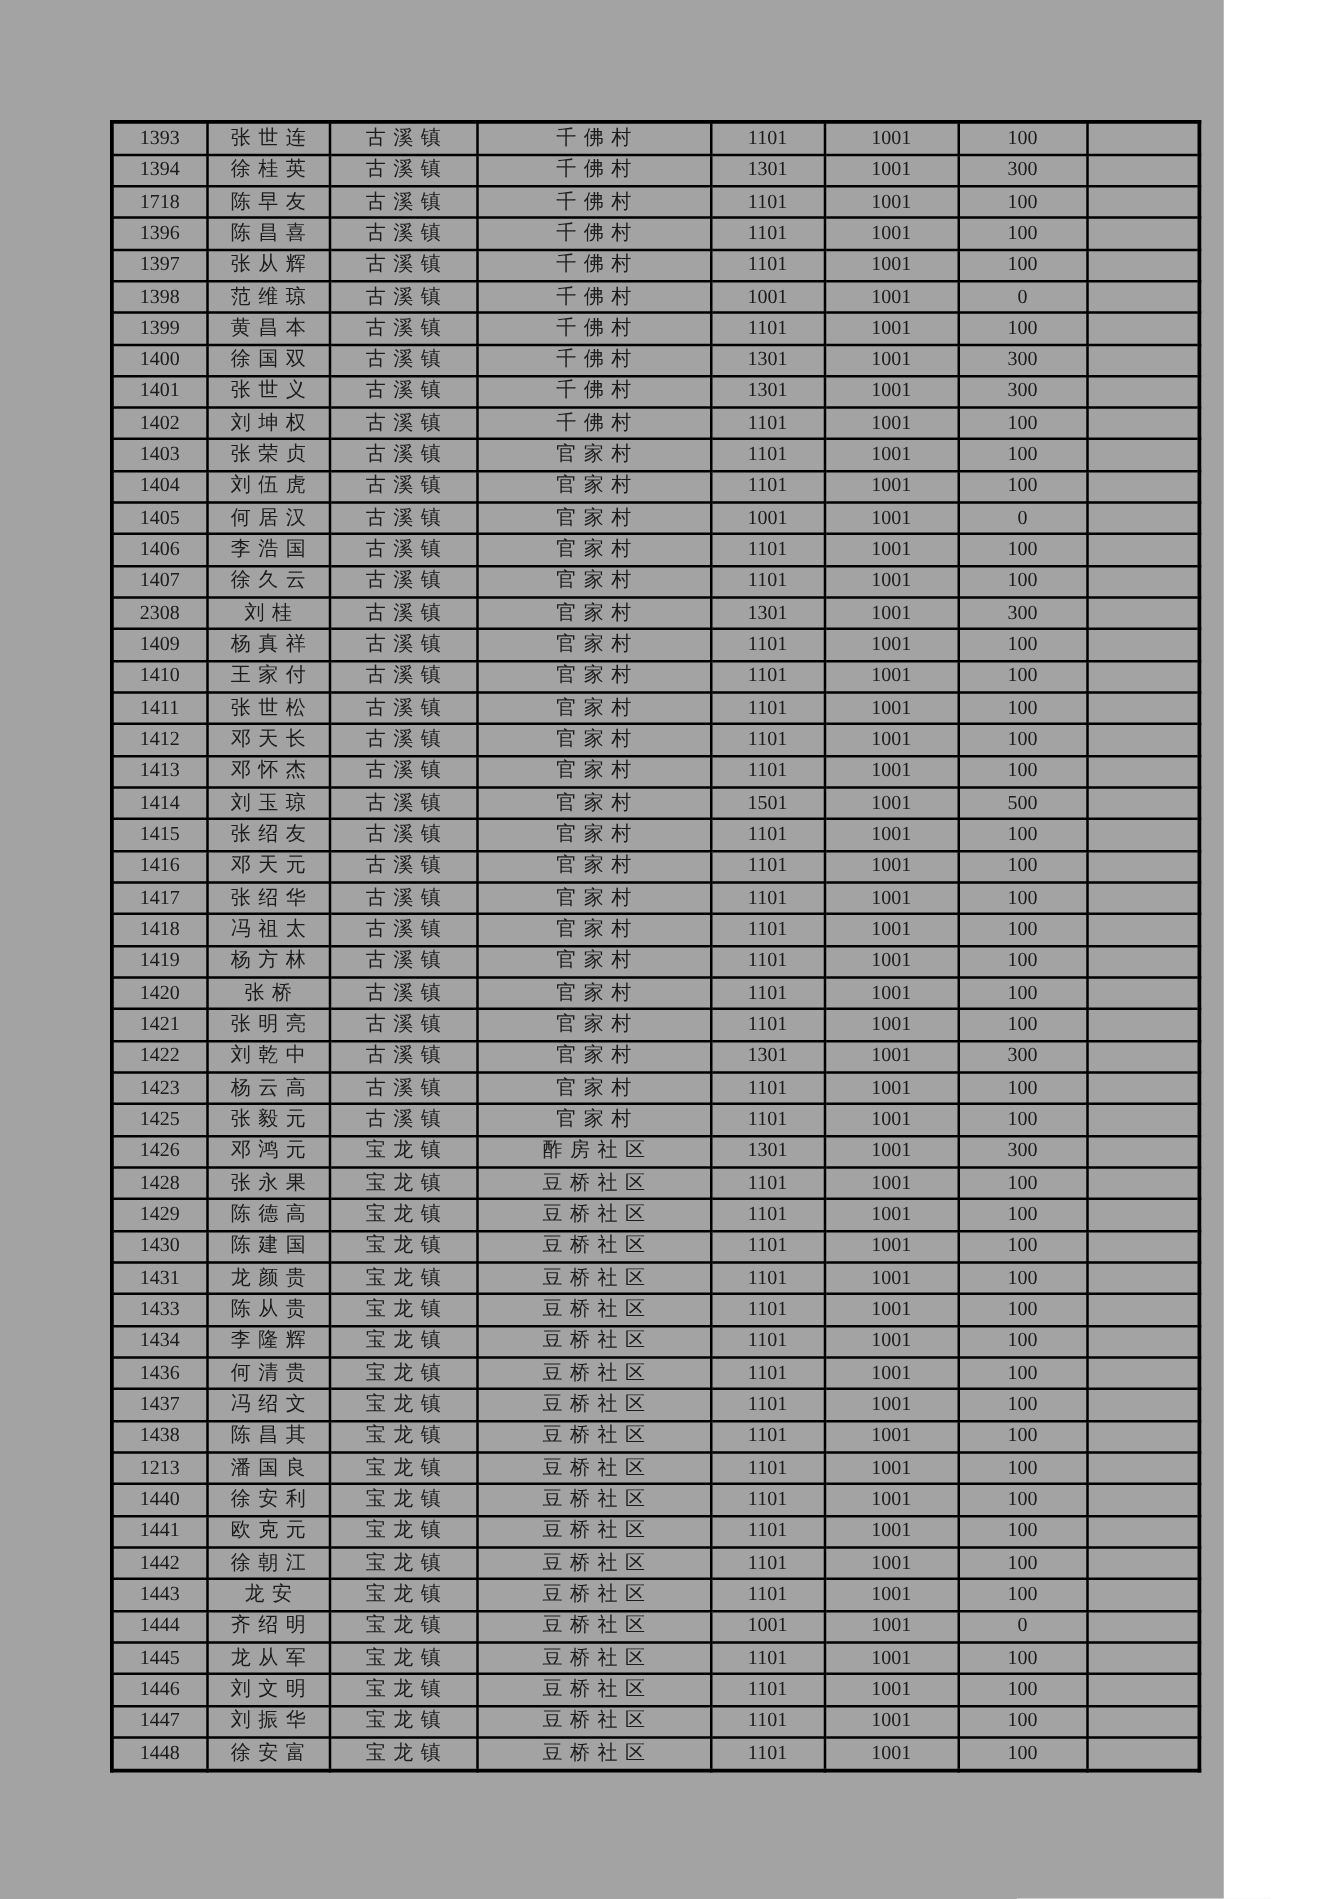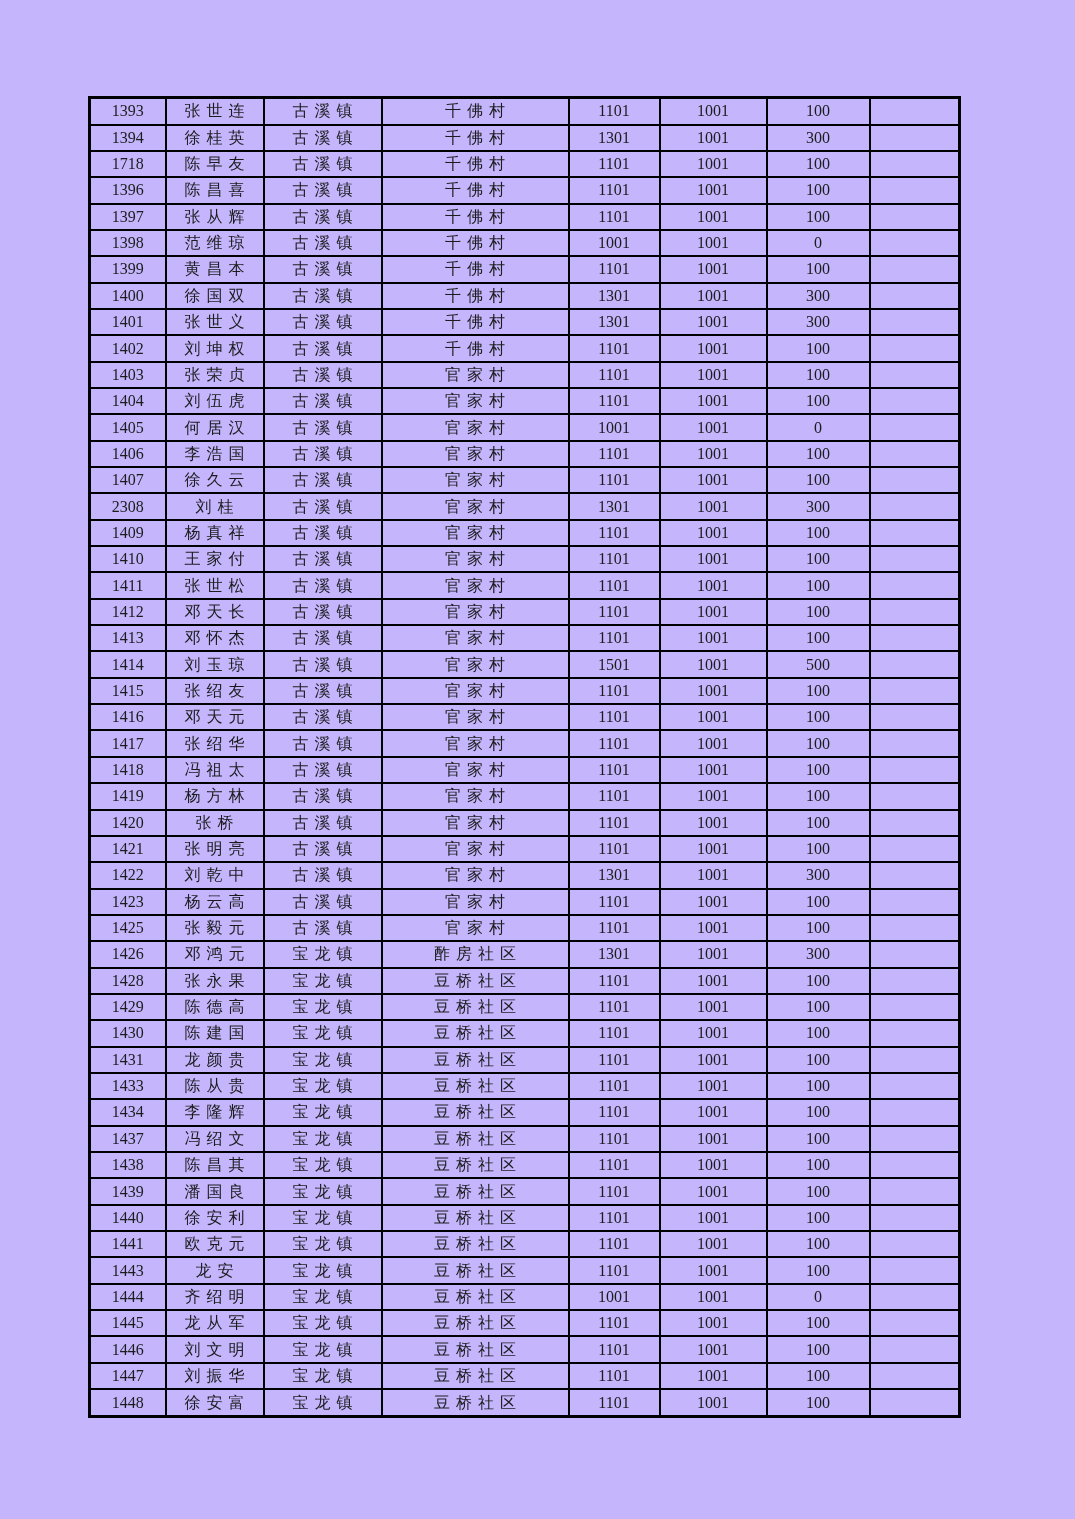--- a/index.html
+++ b/index.html
@@ -7,23 +7,23 @@
     padding: 0;
     background: #ffffff;
   }
   body {
     width: 1075px;
     height: 1519px;
     font-family: "Liberation Serif", "DejaVu Serif", serif;
   }
   .page {
     position: relative;
-    width: 1075px;
+    width: 979px;
     height: 1519px;
-    background: #c4b5fd;
+    background: #a3a3a3;
     overflow: hidden;
   }
   table.roster {
     position: absolute;
     left: 88px;
     top: 96px;
     width: 870px;
     height: 1322px;
     border-collapse: collapse;
     table-layout: fixed;
@@ -452,41 +452,51 @@
           <td class="num">1434</td>
           <td class="cjk">李隆辉</td>
           <td class="cjk">宝龙镇</td>
           <td class="cjk">豆桥社区</td>
           <td class="num">1101</td>
           <td class="num">1001</td>
           <td class="num">100</td>
           <td class="num"></td>
         </tr>
         <tr>
+          <td class="num">1436</td>
+          <td class="cjk">何清贵</td>
+          <td class="cjk">宝龙镇</td>
+          <td class="cjk">豆桥社区</td>
+          <td class="num">1101</td>
+          <td class="num">1001</td>
+          <td class="num">100</td>
+          <td class="num"></td>
+        </tr>
+        <tr>
           <td class="num">1437</td>
           <td class="cjk">冯绍文</td>
           <td class="cjk">宝龙镇</td>
           <td class="cjk">豆桥社区</td>
           <td class="num">1101</td>
           <td class="num">1001</td>
           <td class="num">100</td>
           <td class="num"></td>
         </tr>
         <tr>
           <td class="num">1438</td>
           <td class="cjk">陈昌其</td>
           <td class="cjk">宝龙镇</td>
           <td class="cjk">豆桥社区</td>
           <td class="num">1101</td>
           <td class="num">1001</td>
           <td class="num">100</td>
           <td class="num"></td>
         </tr>
         <tr>
-          <td class="num">1439</td>
+          <td class="num">1213</td>
           <td class="cjk">潘国良</td>
           <td class="cjk">宝龙镇</td>
           <td class="cjk">豆桥社区</td>
           <td class="num">1101</td>
           <td class="num">1001</td>
           <td class="num">100</td>
           <td class="num"></td>
         </tr>
         <tr>
           <td class="num">1440</td>
@@ -494,20 +504,30 @@
           <td class="cjk">宝龙镇</td>
           <td class="cjk">豆桥社区</td>
           <td class="num">1101</td>
           <td class="num">1001</td>
           <td class="num">100</td>
           <td class="num"></td>
         </tr>
         <tr>
           <td class="num">1441</td>
           <td class="cjk">欧克元</td>
+          <td class="cjk">宝龙镇</td>
+          <td class="cjk">豆桥社区</td>
+          <td class="num">1101</td>
+          <td class="num">1001</td>
+          <td class="num">100</td>
+          <td class="num"></td>
+        </tr>
+        <tr>
+          <td class="num">1442</td>
+          <td class="cjk">徐朝江</td>
           <td class="cjk">宝龙镇</td>
           <td class="cjk">豆桥社区</td>
           <td class="num">1101</td>
           <td class="num">1001</td>
           <td class="num">100</td>
           <td class="num"></td>
         </tr>
         <tr>
           <td class="num">1443</td>
           <td class="cjk">龙安</td>

